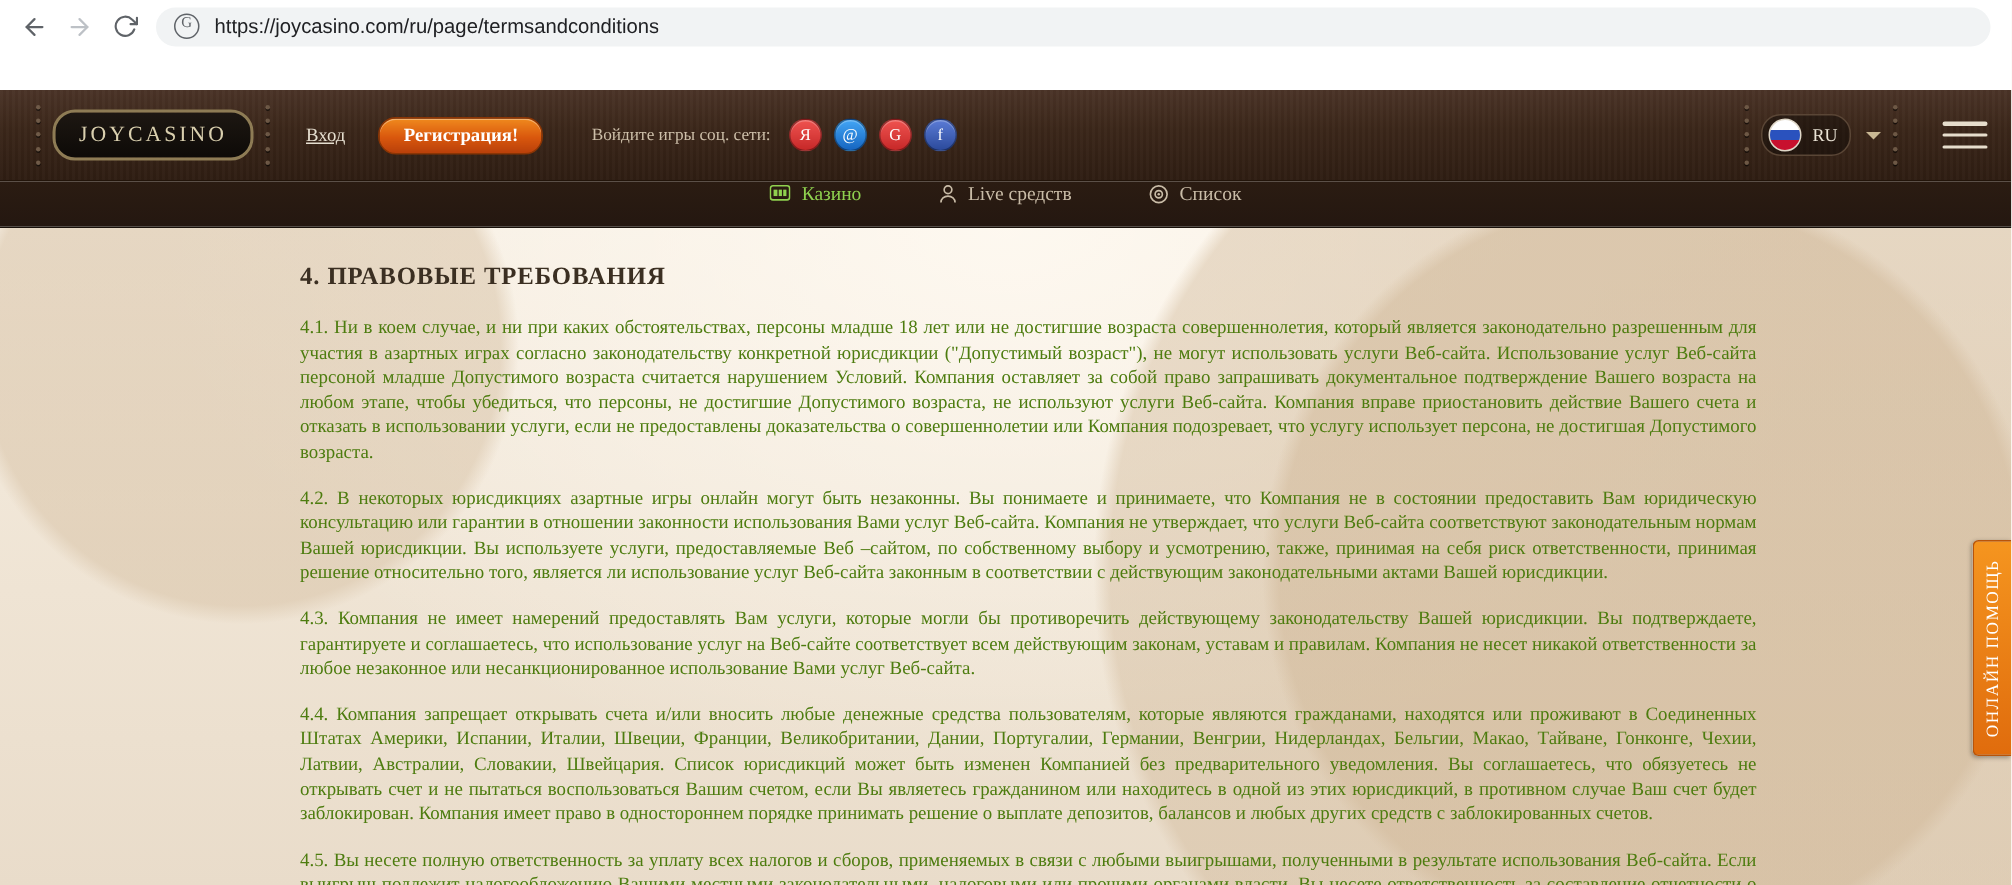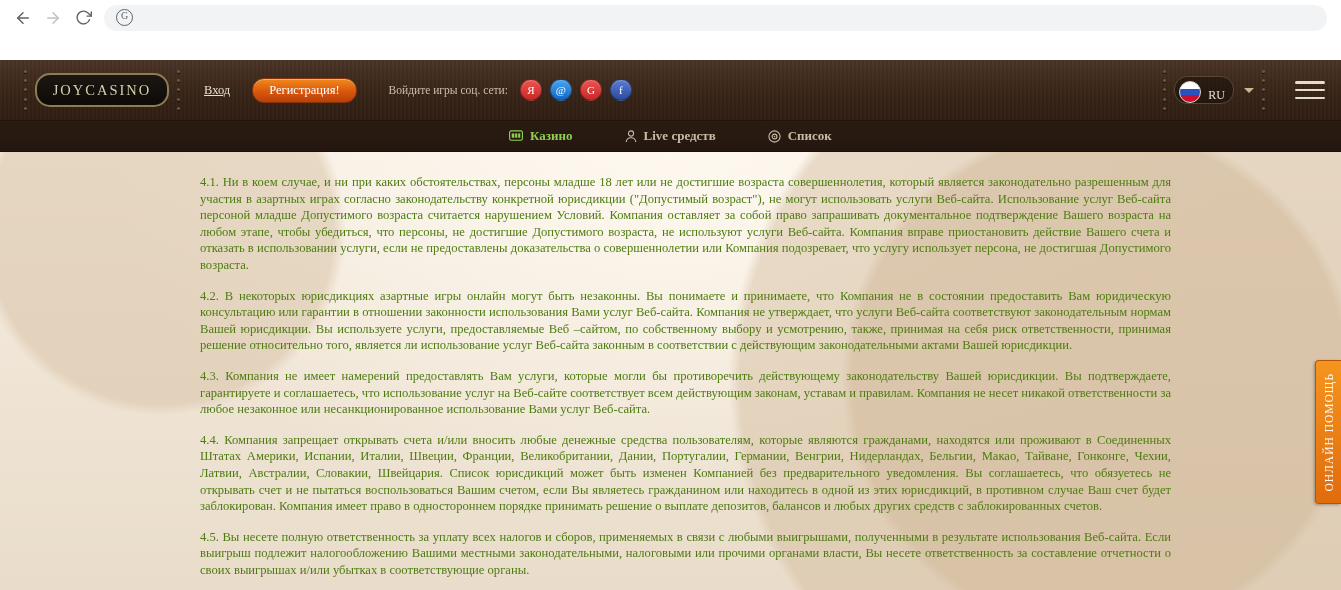--- a/index.html
+++ b/index.html
@@ -153,20 +153,21 @@
     border: 1px solid #8a3505;
     color: #ffffff;
     font-size: 12.5px;
     font-family: "Liberation Serif", serif;
     display: flex;
     align-items: center;
     justify-content: center;
     box-shadow: inset 0 1px 0 rgba(255,255,255,0.35);
     position: relative;
     z-index: 2;
+    font-weight: bold;
   }
   .social-label {
     margin-left: 32px;
     color: #cdbfa9;
     font-size: 11.5px;
     font-family: "Liberation Serif", serif;
     position: relative;
     z-index: 2;
   }
   .social-icons {
@@ -195,21 +196,21 @@
   .soc.fb { background: linear-gradient(180deg,#5b7bd5,#2b4a9b); }
   .header-right {
     margin-left: auto;
     display: flex;
     align-items: center;
     position: relative;
     z-index: 2;
   }
   .lang {
     display: flex;
-    align-items: flex-end;
+    align-items: center;
     height: 26px;
     padding: 0 8px 0 4px;
     border-radius: 13px;
     background: rgba(0,0,0,0.35);
     border: 1px solid #5a4staticc;
     border: 1px solid #5a4636;
   }
   .flag {
     width: 20px; height: 20px;
     border-radius: 50%;
@@ -245,25 +246,24 @@
     background: #e6ddcc;
     border-radius: 2px;
   }
 
   
   .nav-strip {
     height: 30px;
     background: linear-gradient(180deg,#2b1c12 0%, #241710 100%);
     border-bottom: 1px solid #18100a;
     display: flex;
-    align-items: center;
+    align-items: flex-start;
     justify-content: center;
     position: relative;
     z-index: 5;
-    font-weight: bold;
   }
   .nav-item {
     display: flex;
     align-items: center;
     margin: 0 26px;
     font-family: "Liberation Serif", serif;
     font-size: 13px;
     color: #c9bca7;
   }
   .nav-item .ico {
@@ -360,20 +360,21 @@
       </svg>
   </div>
   <div class="nav-btn">
     <svg width="17" height="17" viewBox="0 0 24 24" fill="none" stroke="currentColor" stroke-width="2" stroke-linecap="round" stroke-linejoin="round">
         <polyline points="23 4 23 10 17 10"></polyline>
         <path d="M20.49 15a9 9 0 1 1-2.12-9.36L23 10"></path>
       </svg>
   </div>
   <div class="omnibox">
     <span class="site-icon">G</span>
+    <span class="url">https://joycasino.com/ru/page/termsandconditions</span>
   </div>
 </div>
 <div class="page-separator"></div>
 
 <div class="site">
 
   <div class="site-header">
     <div class="dots-col">
         <i></i>
         <i></i>
@@ -455,20 +456,21 @@
             <circle cx="7" cy="7" r="2.6" fill="none" stroke="#c9bca7" stroke-width="1.2"></circle>
             <circle cx="7" cy="7" r="0.9" fill="#c9bca7"></circle>
           </svg>
       </span>
       <span>Список</span>
     </div>
   </div>
 
   <div class="content">
     <div class="doc">
+      <h1>4. ПРАВОВЫЕ ТРЕБОВАНИЯ</h1>
       <p>4.1. Ни в коем случае, и ни при каких обстоятельствах, персоны младше 18 лет или не достигшие возраста совершеннолетия, который является законодательно разрешенным для участия в азартных играх согласно законодательству конкретной юрисдикции ("Допустимый возраст"), не могут использовать услуги Веб-сайта. Использование услуг Веб-сайта персоной младше Допустимого возраста считается нарушением Условий. Компания оставляет за собой право запрашивать документальное подтверждение Вашего возраста на любом этапе, чтобы убедиться, что персоны, не достигшие Допустимого возраста, не используют услуги Веб-сайта. Компания вправе приостановить действие Вашего счета и отказать в использовании услуги, если не предоставлены доказательства о совершеннолетии или Компания подозревает, что услугу использует персона, не достигшая Допустимого возраста.</p>
       <p>4.2. В некоторых юрисдикциях азартные игры онлайн могут быть незаконны. Вы понимаете и принимаете, что Компания не в состоянии предоставить Вам юридическую консультацию или гарантии в отношении законности использования Вами услуг Веб-сайта. Компания не утверждает, что услуги Веб-сайта соответствуют законодательным нормам Вашей юрисдикции. Вы используете услуги, предоставляемые Веб –сайтом, по собственному выбору и усмотрению, также, принимая на себя риск ответственности, принимая решение относительно того, является ли использование услуг Веб-сайта законным в соответствии с действующим законодательными актами Вашей юрисдикции.</p>
       <p>4.3. Компания не имеет намерений предоставлять Вам услуги, которые могли бы противоречить действующему законодательству Вашей юрисдикции. Вы подтверждаете, гарантируете и соглашаетесь, что использование услуг на Веб-сайте соответствует всем действующим законам, уставам и правилам. Компания не несет никакой ответственности за любое незаконное или несанкционированное использование Вами услуг Веб-сайта.</p>
       <p>4.4. Компания запрещает открывать счета и/или вносить любые денежные средства пользователям, которые являются гражданами, находятся или проживают в Соединенных Штатах Америки, Испании, Италии, Швеции, Франции, Великобритании, Дании, Португалии, Германии, Венгрии, Нидерландах, Бельгии, Макао, Тайване, Гонконге, Чехии, Латвии, Австралии, Словакии, Швейцария. Список юрисдикций может быть изменен Компанией без предварительного уведомления. Вы соглашаетесь, что обязуетесь не открывать счет и не пытаться воспользоваться Вашим счетом, если Вы являетесь гражданином или находитесь в одной из этих юрисдикций, в противном случае Ваш счет будет заблокирован. Компания имеет право в одностороннем порядке принимать решение о выплате депозитов, балансов и любых других средств с заблокированных счетов.</p>
       <p>4.5. Вы несете полную ответственность за уплату всех налогов и сборов, применяемых в связи с любыми выигрышами, полученными в результате использования Веб-сайта. Если выигрыш подлежит налогообложению Вашими местными законодательными, налоговыми или прочими органами власти, Вы несете ответственность за составление отчетности о своих выигрышах и/или убытках в соответствующие органы.</p>
     </div>
   </div>
 
   <div class="help-tab">
     <span>ОНЛАЙН ПОМОЩЬ</span>

